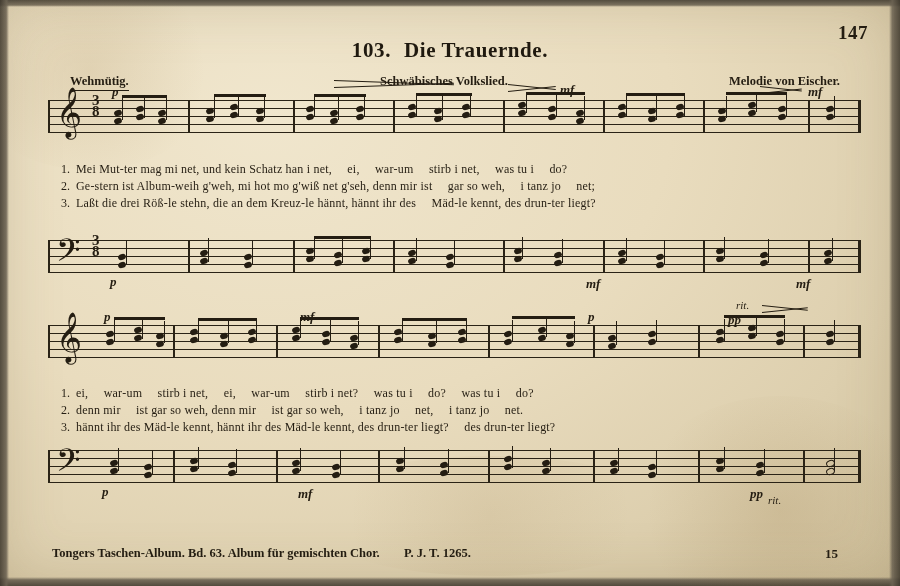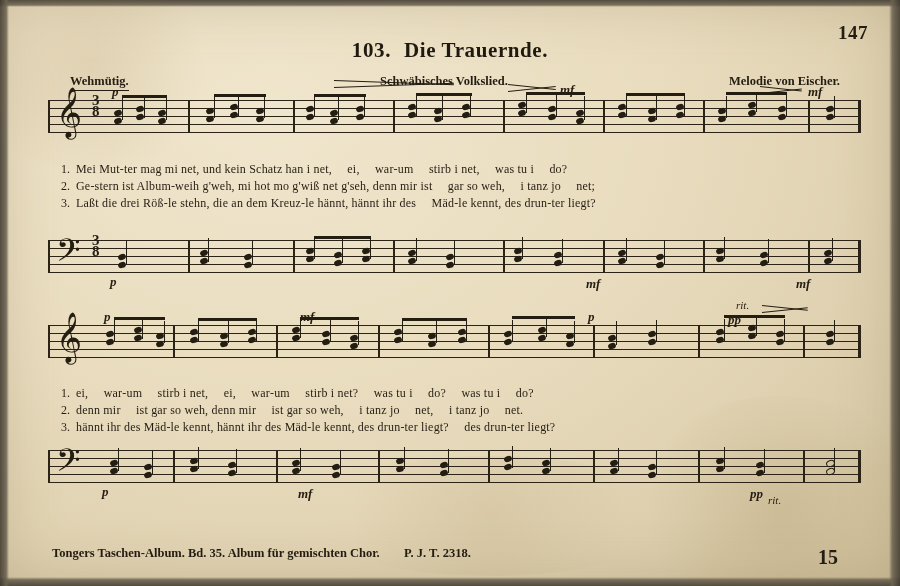--- a/index.html
+++ b/index.html
@@ -225,21 +225,21 @@
   #footer-center {
     position: absolute;
     left: 404px;
     font-size: 12.5px;
     font-weight: bold;
     color: #241d12;
   }
   #footer-right {
     position: absolute;
     right: 62px;
-    font-size: 20px;
+    font-size: 13px;
     font-weight: bold;
     color: #241d12;
   }
 </style>
 </head>
 <body>
 
 <div id="page">
 
   <div class="edge edge-top"></div>
@@ -672,18 +672,18 @@
       <div class="stem" style="left:786px; top:-2px; height:23px;"></div>
     </div>
 
     <div class="dyn" style="left:54px; top:34px;">p</div>
     <div class="dyn" style="left:250px; top:36px;">mf</div>
     <div class="dyn" style="left:702px; top:36px;">pp</div>
     <div class="expr" style="left:720px; top:44px;">rit.</div>
   </div>
 
   <div id="footer">
-    <div id="footer-left">Tongers Taschen‑Album.  Bd. 35.  Album für gemischten Chor.</div>
-    <div id="footer-center">P. J. T. 2318.</div>
+    <div id="footer-left">Tongers Taschen‑Album.  Bd. 63.  Album für gemischten Chor.</div>
+    <div id="footer-center">P. J. T. 1265.</div>
     <div id="footer-right">15</div>
   </div>
 
 </div>
 
 </body></html>

